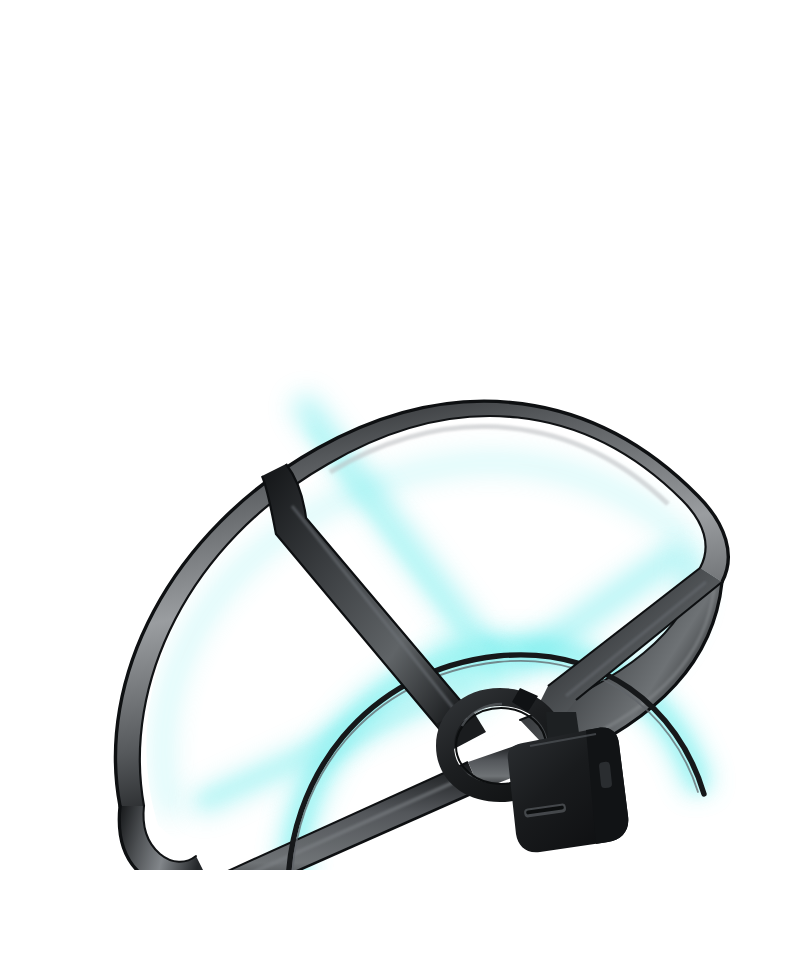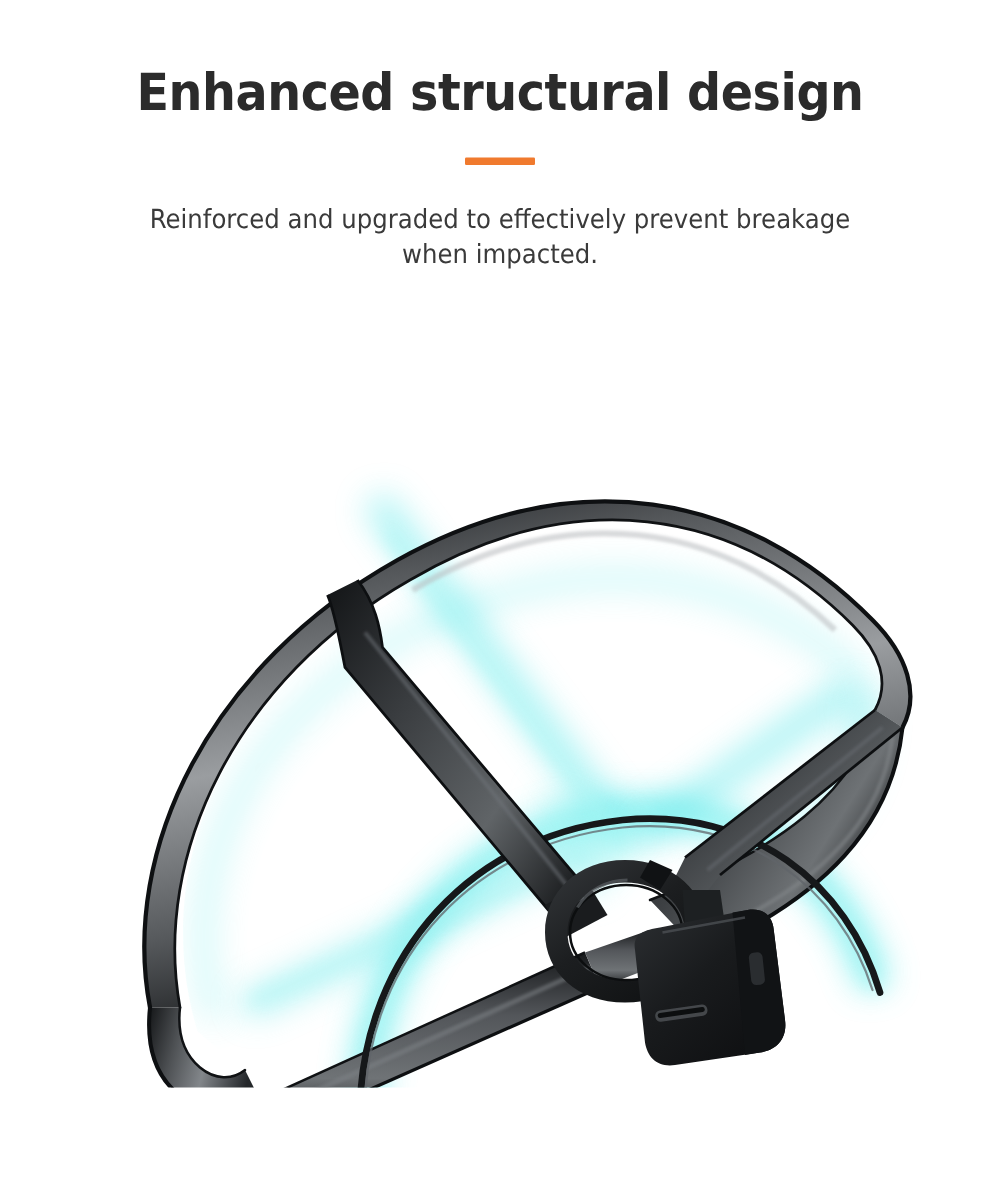--- a/index.html
+++ b/index.html
@@ -84,29 +84,20 @@
     display: block;
     width: 800px;
     height: 620px;
   }
 </style>
 </head>
 <body>
 
 <div class="page">
 
-  <div class="header">
-    <h1 class="title">Enhanced structural design</h1>
-
-    <div class="divider-wrap">
-      <span class="divider"></span>
-    </div>
-
-    <p class="subtitle">Reinforced and upgraded to effectively prevent breakage when impacted.</p>
-  </div>
 
   <div class="product-area">
     <svg class="product-svg" viewBox="0 0 800 620" xmlns="http://www.w3.org/2000/svg">
       <defs>
 
         <filter id="glowBig" x="-60%" y="-60%" width="220%" height="220%">
           <feGaussianBlur stdDeviation="13"></feGaussianBlur>
         </filter>
         <filter id="glowMid" x="-60%" y="-60%" width="220%" height="220%">
           <feGaussianBlur stdDeviation="7"></feGaussianBlur>

